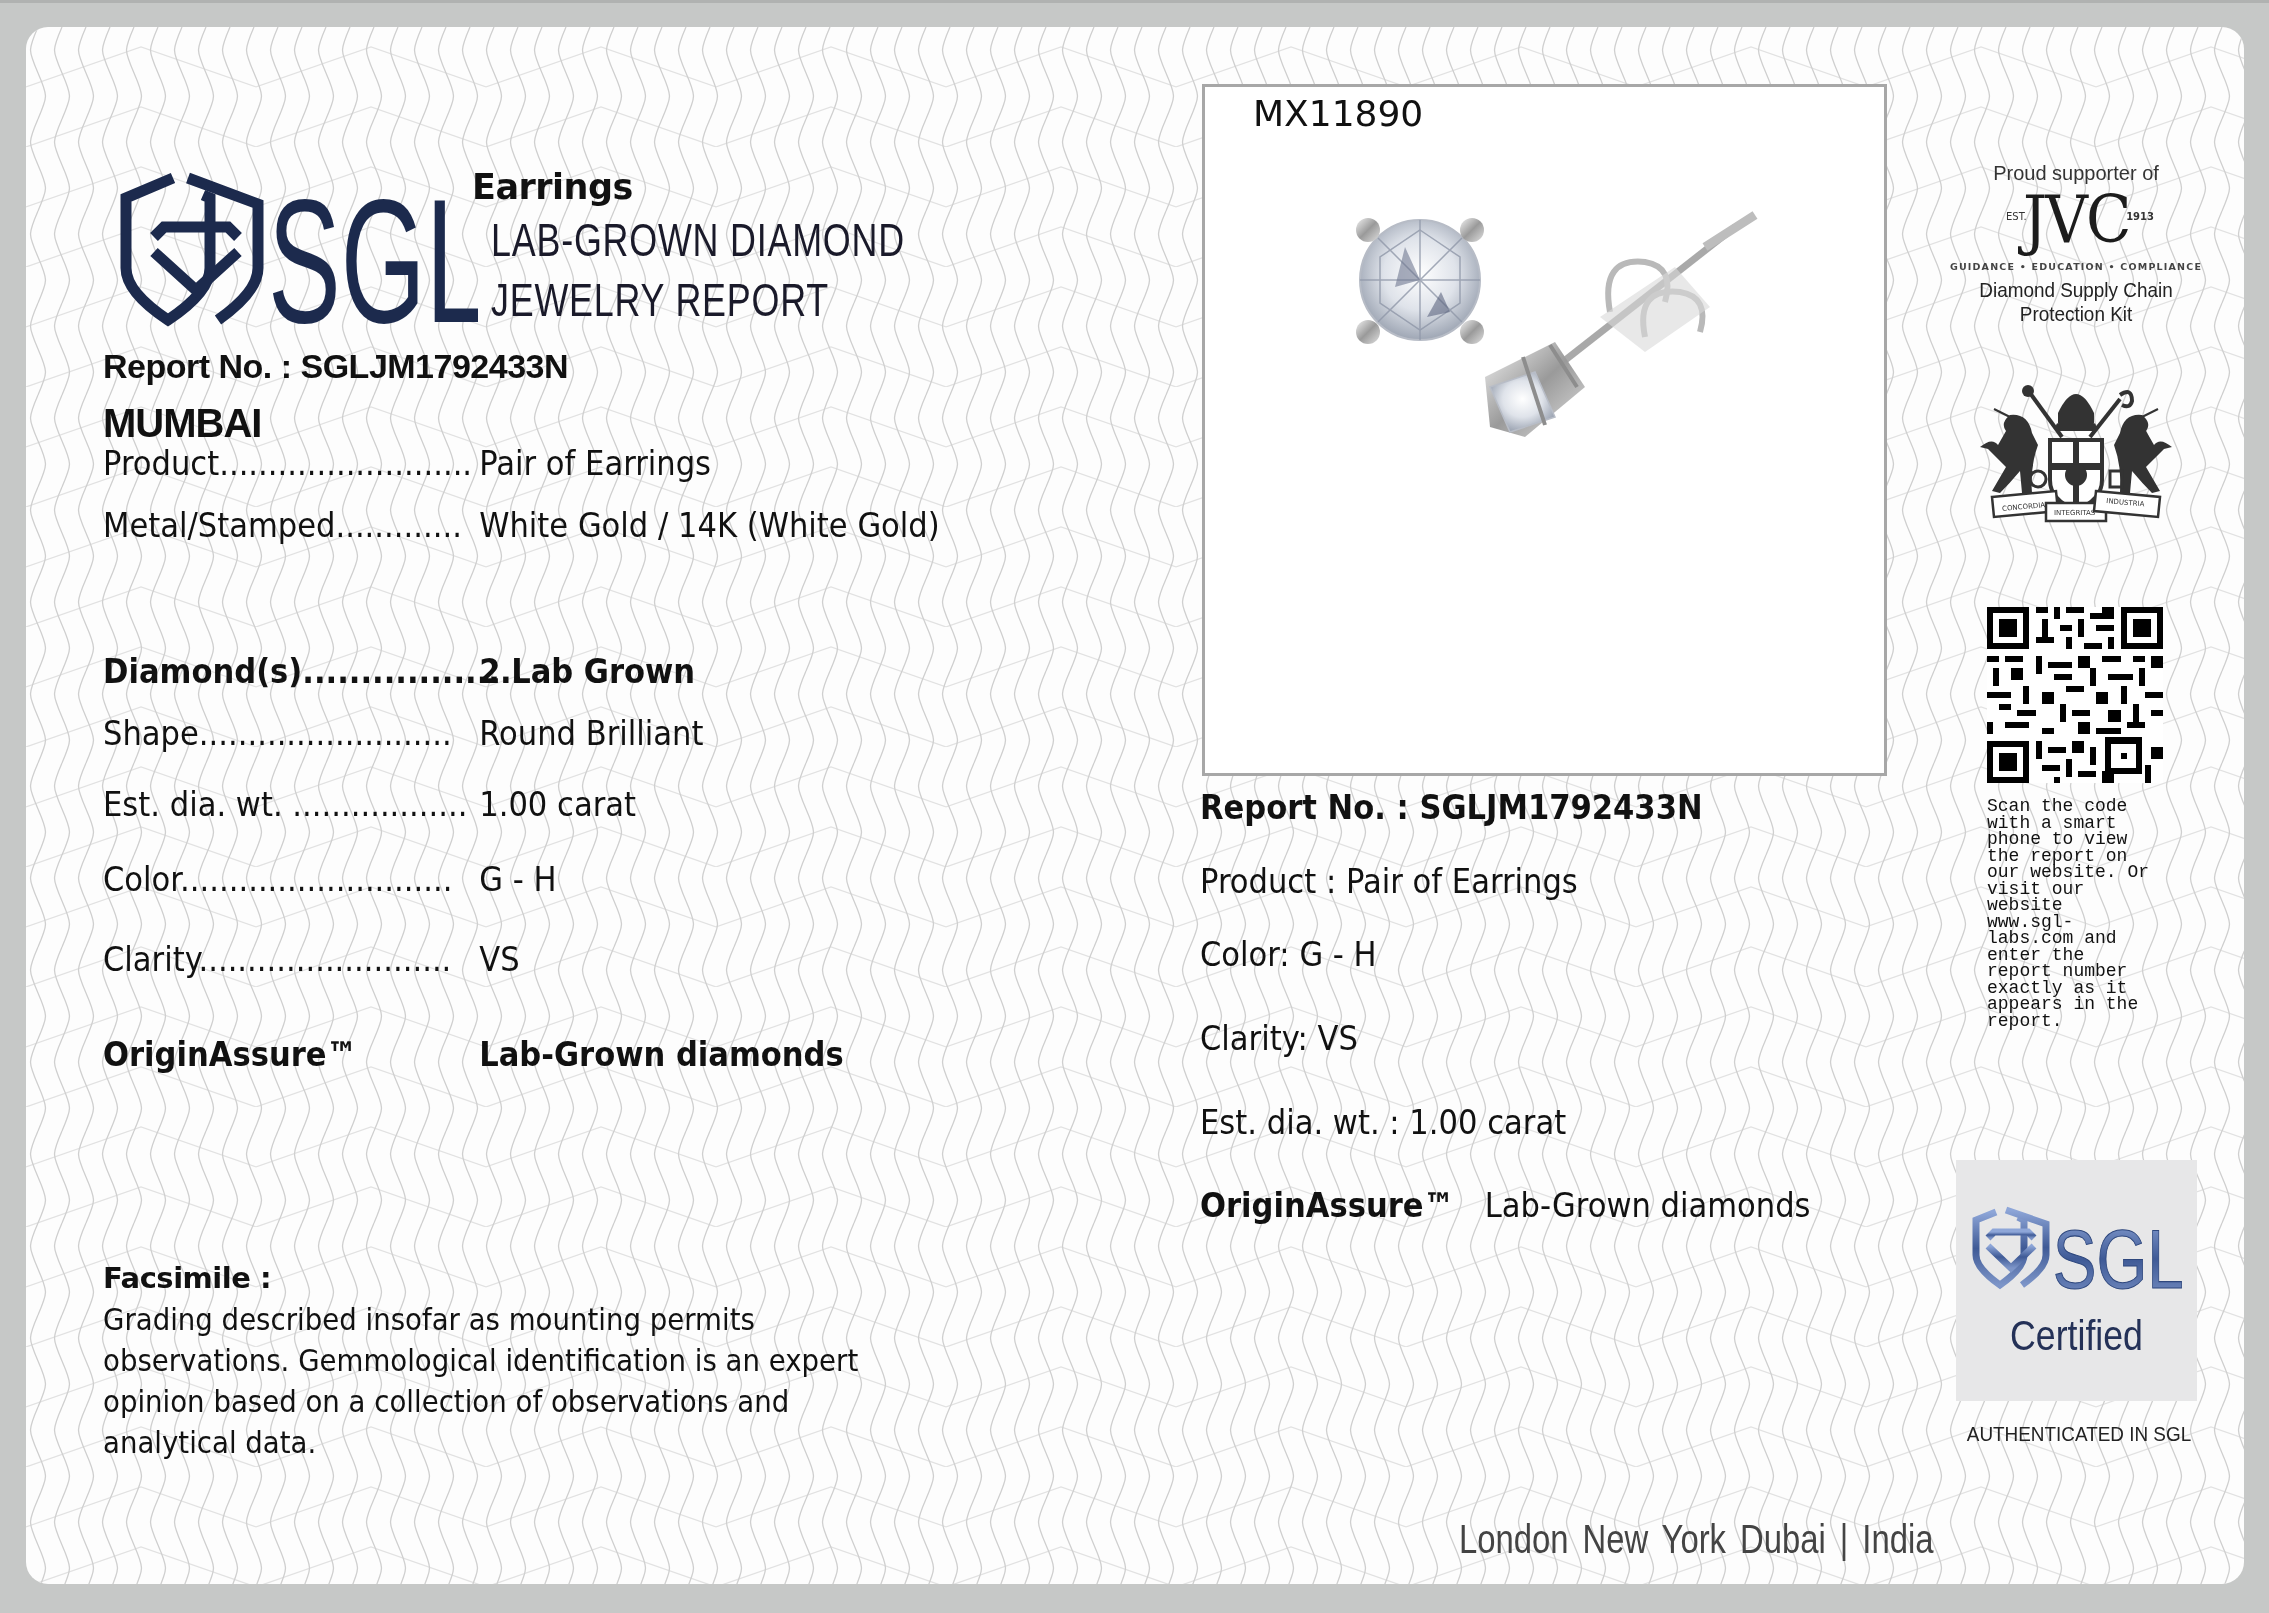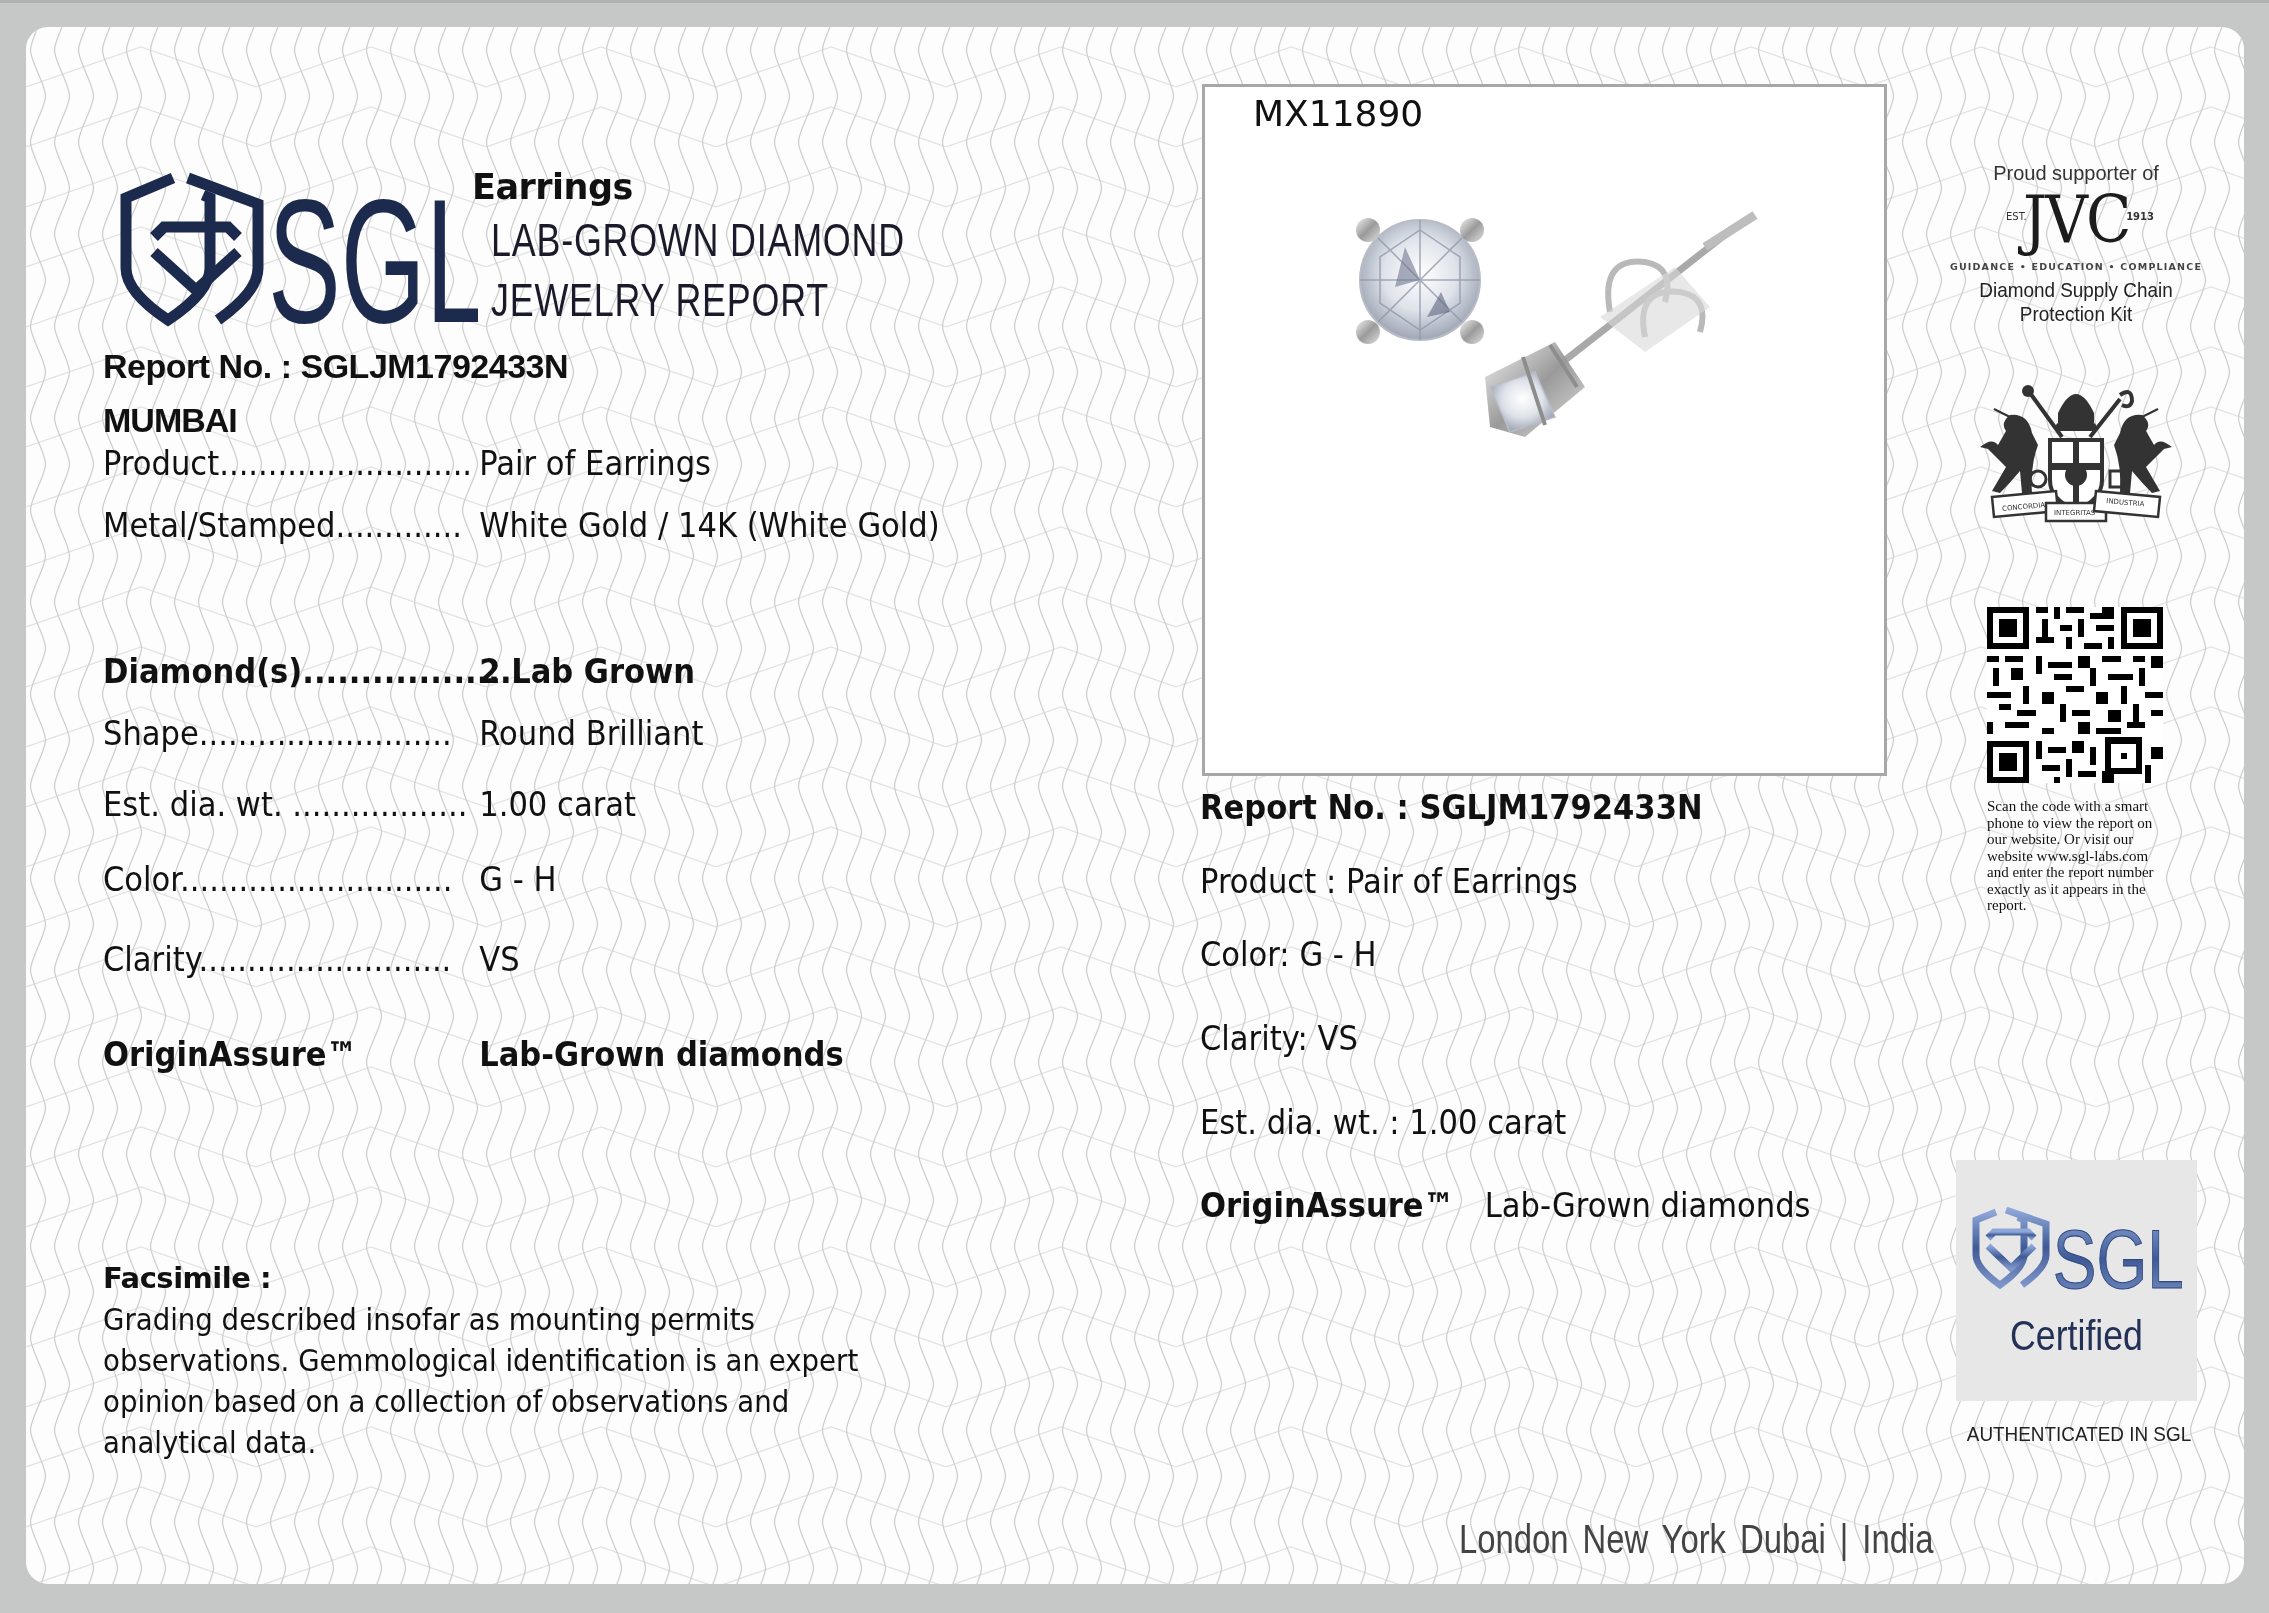--- a/index.html
+++ b/index.html
@@ -7,21 +7,21 @@
   .frame-line { position:absolute; left:0; top:0; width:2269px; height:3px; background:#b0b2b1; }
   .card { position:absolute; left:26px; top:27px; width:2218px; height:1557px; background:#fdfdfd; border-radius:22px; overflow:hidden; }
   .card > svg.bg { position:absolute; left:0; top:0; }
   .abs { position:absolute; white-space:nowrap; }
   .logo { position:absolute; left:92px; top:145px; }
   .facs { left:446px; top:140px; font-size:35px; font-weight:bold; letter-spacing:-0.5px; }
   .title { left:465px; font-family:"Liberation Sans Narrow","Liberation Sans", sans-serif; font-size:46px; font-weight:normal; color:#1a1a2a; transform:scaleX(0.78); transform-origin:left top; letter-spacing:1px; }
   .t1 { top:186px; }
   .t2 { top:246px; }
   .rep { left:77px; top:320px; font-family:"Liberation Sans", sans-serif; font-weight:bold; font-size:34px; letter-spacing:-0.5px; }
-  .city { left:77px; top:374px; font-family:"Liberation Sans", sans-serif; font-weight:bold; font-size:34px; letter-spacing:-1px; }
+  .city { left:77px; top:374px; font-family:"Liberation Sans", sans-serif; font-weight:bold; font-size:40px; letter-spacing:-1px; }
   .row { position:absolute; left:77px; font-size:34px; white-space:nowrap; transform:scaleX(0.9); transform-origin:left top; }
   .row .lab { display:inline-block; }
   .row .val { position:absolute; left:418px; top:0; }
   .row.b { font-weight:bold; }
   .comments-h { left:77px; top:1234px; font-size:29px; font-weight:bold; letter-spacing:-0.5px; }
   .comments { left:77px; top:1272px; font-size:30px; line-height:41px; white-space:normal; width:840px; transform:scaleX(0.92); transform-origin:left top; }
   .photo { position:absolute; left:1176px; top:57px; width:679px; height:686px; border:3px solid #a7a7a7; background:#fff; }
   .sku { left:48px; top:6px; font-size:36px; color:#111; }
   .rrow { position:absolute; left:1174px; font-size:34px; white-space:nowrap; transform:scaleX(0.9); transform-origin:left top; }
   .rrow.b { font-weight:bold; }
@@ -29,21 +29,21 @@
   .jvc-box { position:absolute; left:1900px; top:95px; width:300px; text-align:center;margin-top:40px; }
   .proud { font-family:"Liberation Sans", sans-serif; font-size:20px; color:#333; }
   .jvc-logo { position:relative; height:62px; margin-top:4px; }
   .jvc-logo .jvc { font-family:"DejaVu Serif", serif; font-size:66px; color:#1c1c1c; letter-spacing:-2px; line-height:62px; transform:scaleX(0.9); display:inline-block; }
   .jvc-logo .est { position:absolute; left:80px; top:22px; font-size:10px; font-weight:normal; color:#333; }
   .jvc-logo .yr { position:absolute; right:72px; top:22px; font-size:10px; font-weight:bold; color:#333; }
   .tagline { font-size:9.5px; font-weight:bold; letter-spacing:1.2px; color:#444; margin-top:10px; }
   .kit { font-family:"Liberation Sans", sans-serif; font-size:21px; color:#222; margin-top:6px; transform:scaleX(0.9); }
   .crest { position:absolute; left:1944px; top:348px; }
   .qr { position:absolute; left:1961px; top:580px; }
-  .scan { position:absolute; left:1961px; top:771px; width:170px; font-family:Liberation Serif, serif; font-size:15px; line-height:16.5px; color:#111; }
+  .scan { position:absolute; left:1961px; top:771px; width:170px; font-family:Liberation Mono, monospace; font-size:18px; line-height:16.5px; color:#111; }
   .badge { position:absolute; left:1930px; top:1133px; width:241px; height:241px; background:#e7e7e8; }
   .badge .cert { position:absolute; left:0; width:241px; top:152px; text-align:center; font-family:"Liberation Sans", sans-serif; font-size:42px; color:#243157; transform:scaleX(0.85); }
   .auth { position:absolute; left:1913px; top:1395px; width:280px; text-align:center; font-family:"Liberation Sans", sans-serif; font-size:21px; color:#222; transform:scaleX(0.9); }
   .footer { left:1433px; top:1490px; font-family:"Liberation Sans", sans-serif; font-size:40px; color:#444; transform:scaleX(0.82); transform-origin:left top; word-spacing:6px; }
 </style>
 </head>
 <body>
 
 <div class="frame-line"></div>
 

